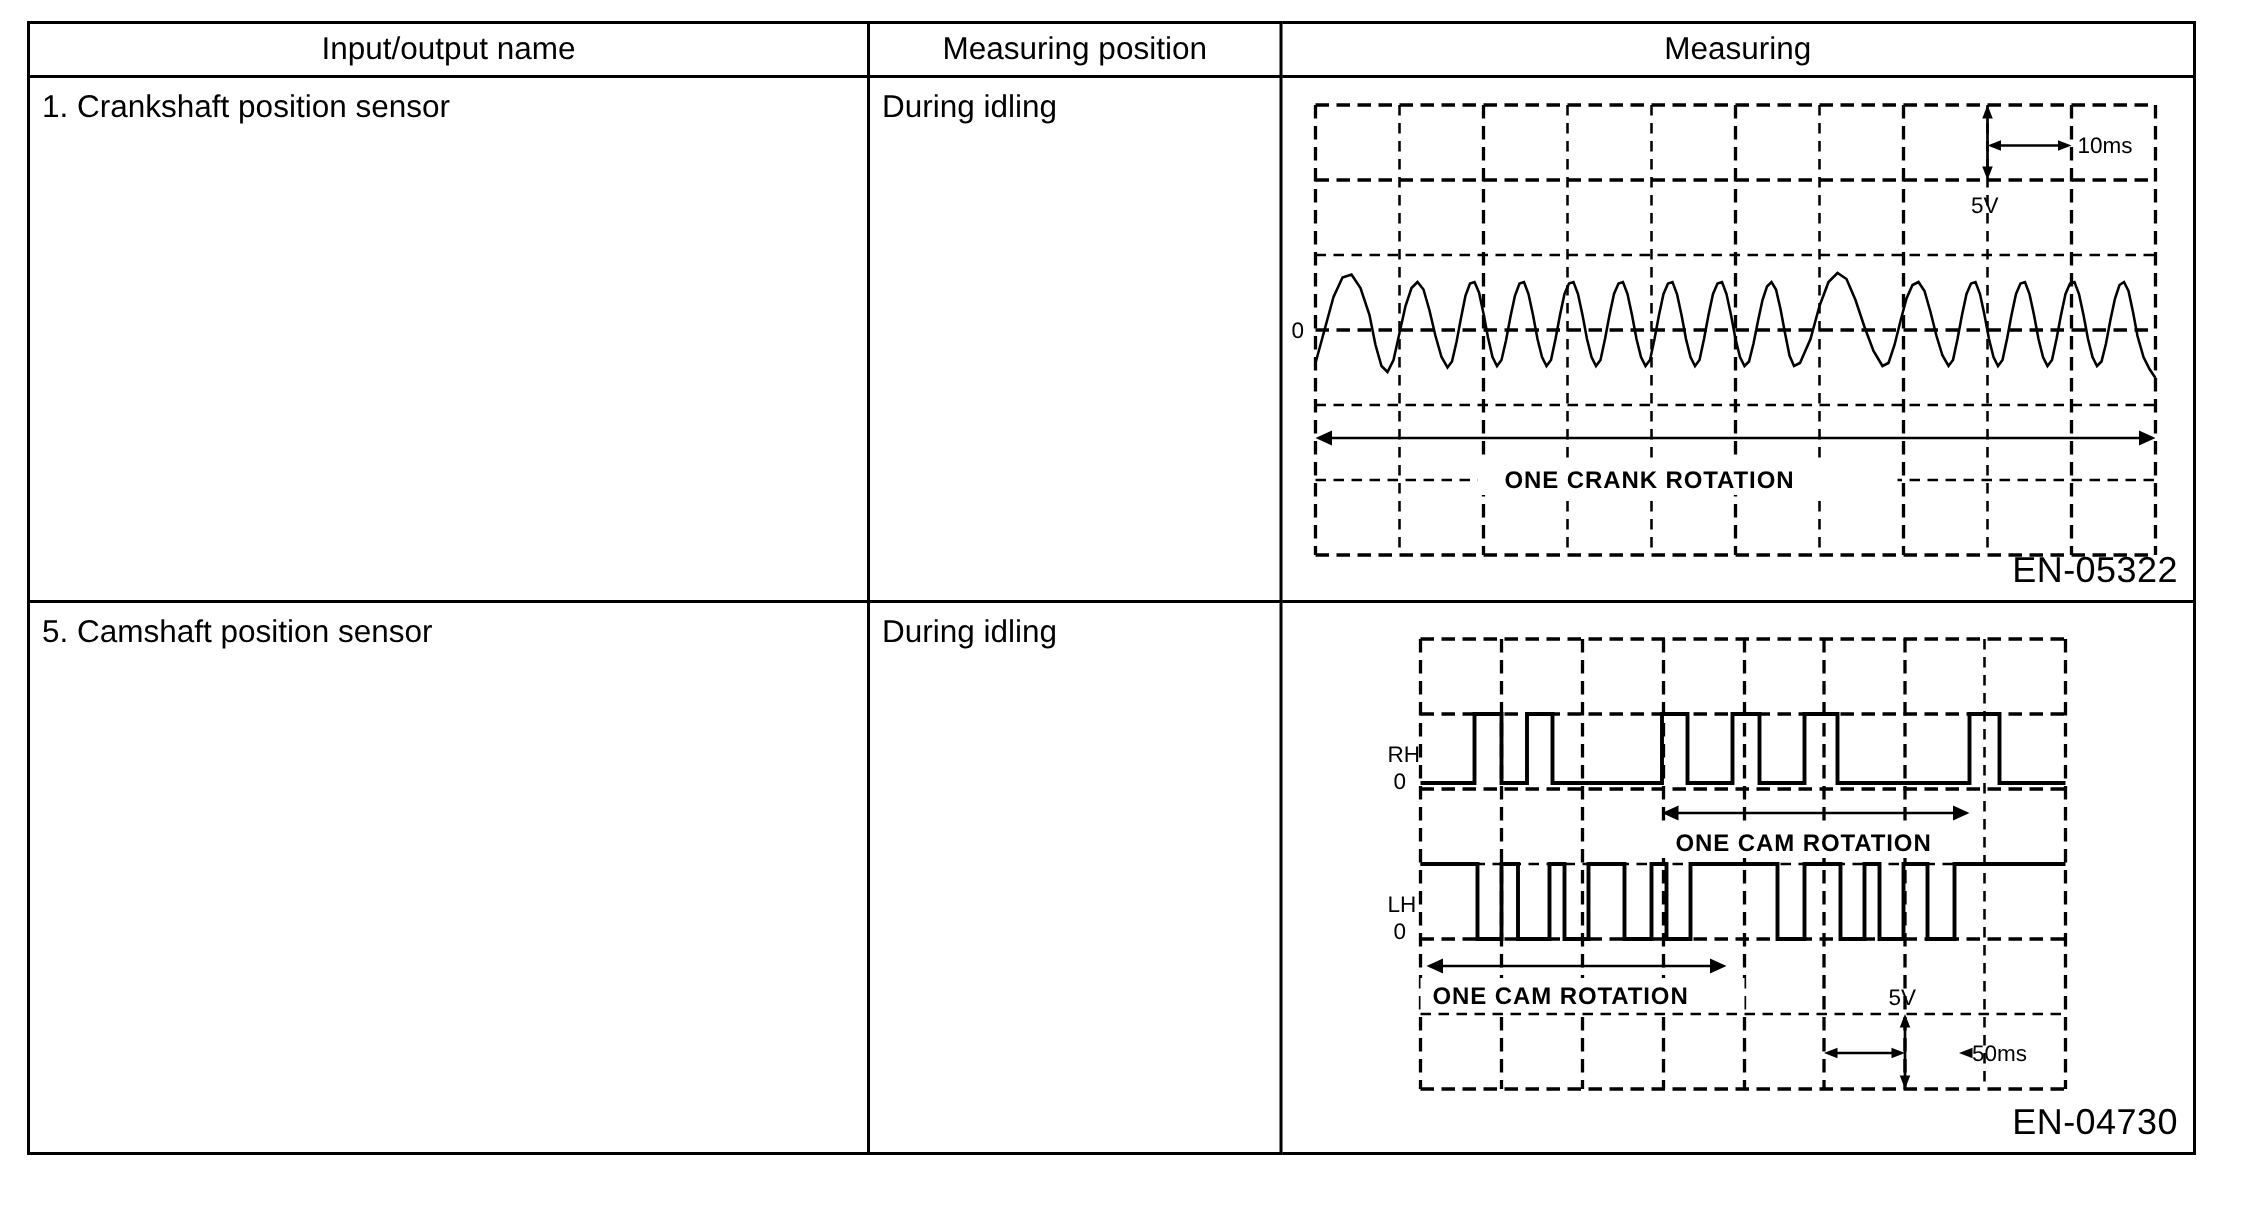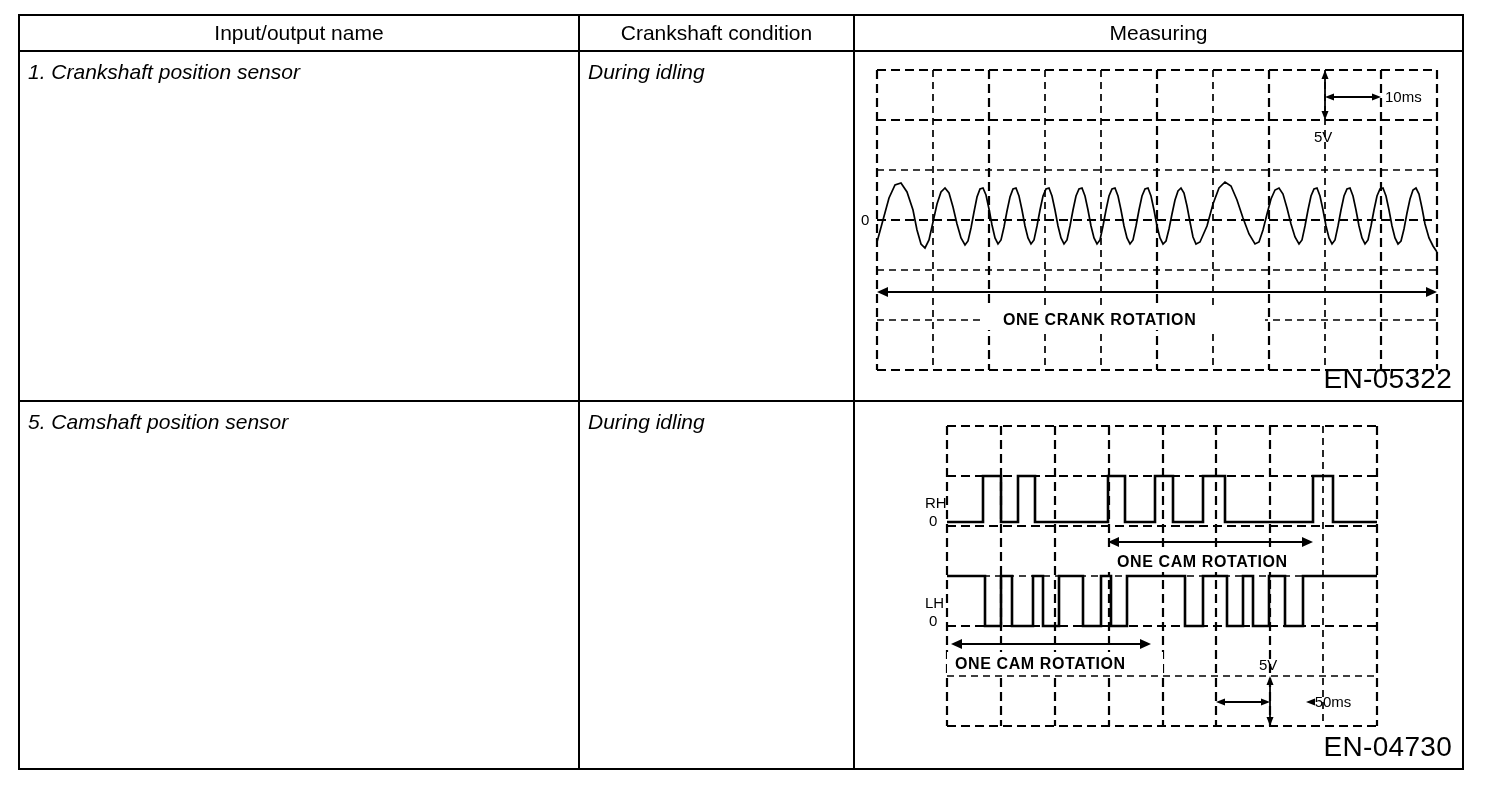--- a/index.html
+++ b/index.html
@@ -51,21 +51,20 @@
     line-height: 34px;
     white-space: nowrap;
   }
 
   .body-cell {
     font-size: 21px;
     line-height: 1.2;
   }
   .cell-pad {
     padding: 7px 0 0 8px;
-    font-style: italic;
   }
 
   .row-1 .body-cell { height: 348px; }
   .row-2 .body-cell { height: 366px; }
 
   .wave-cell {
     position: relative;
     padding: 0;
   }
   .wave-holder {
@@ -74,21 +73,21 @@
     height: 100%;
   }
   .wave-holder svg {
     display: block;
   }
 
   .ref-code {
     position: absolute;
     right: 10px;
     bottom: 4px;
-    font-size: 28px;
+    font-size: 24px;
     letter-spacing: 0.3px;
     white-space: nowrap;
     text-align: right;
   }
 
   
   .grid-line {
     stroke: #000000;
     stroke-width: 1.7;
     stroke-dasharray: 7 5;
@@ -139,21 +138,21 @@
   <table class="spec-table">
     <colgroup>
       <col class="col-name">
       <col class="col-cond">
       <col class="col-wave">
     </colgroup>
 
     <thead>
       <tr>
         <th class="head-cell">Input/output name</th>
-        <th class="head-cell">Crankshaft condition</th>
+        <th class="head-cell">Measuring position</th>
         <th class="head-cell">Measuring</th>
       </tr>
     </thead>
 
     <tbody>
 
       <tr class="row-1">
         <td class="body-cell">
           <div class="cell-pad">1. Crankshaft position sensor</div>
         </td>

